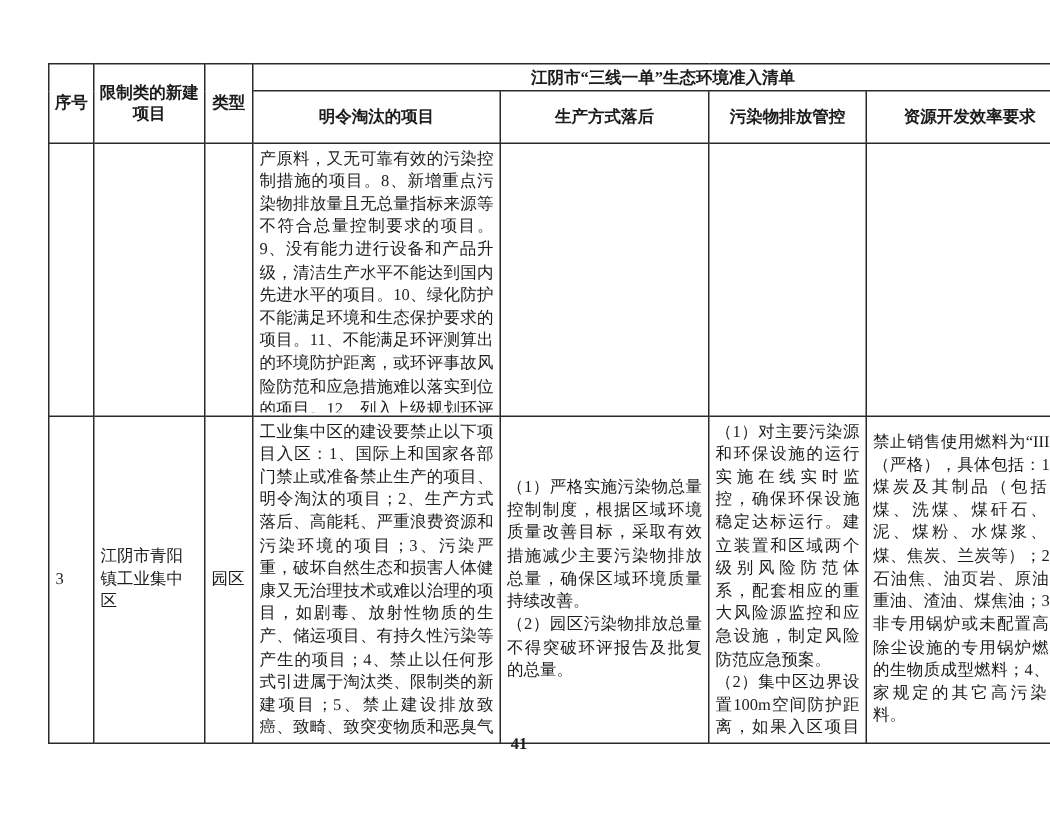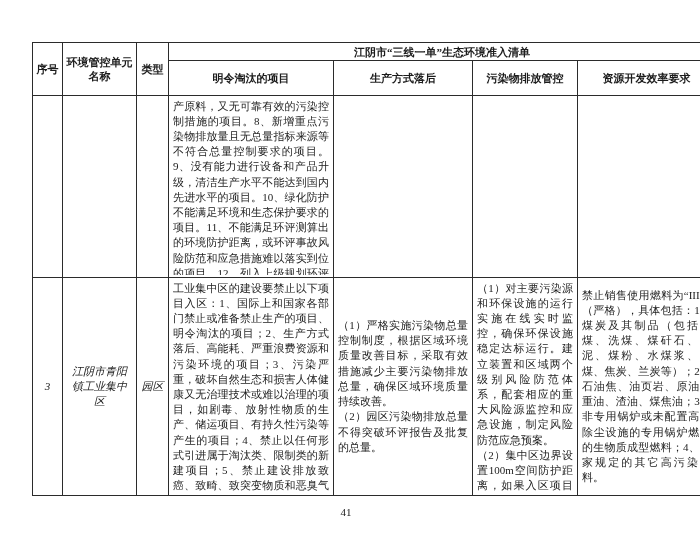--- a/index.html
+++ b/index.html
@@ -42,33 +42,33 @@
   .r-two    { height: 218px; }
   .cell-text {
     text-align: justify;
     line-height: 15.2px;
     vertical-align: middle;
   }
   .pre { white-space: pre-line; }
   .clip-one { max-height: 176px; overflow: hidden; }
   .clip-two { max-height: 212px; overflow: hidden; }
   .center-cell {
-    text-align: center;
+    text-align: left;
     vertical-align: middle;
     line-height: 15.2px;
-    font-style: italic;
   }
   .page-number {
     position: absolute;
     left: 0;
-    top: 506px;
+    top: 490px;
     width: 692px;
     text-align: center;
     font-size: 11px;
     color: #1c1c1c;
+    font-weight: bold;
   }
 </style>
 </head>
 <body>
 
 <div class="page">
 
   <table class="matrix">
     <colgroup>
       <col style="width:30px">
@@ -76,21 +76,21 @@
       <col style="width:32px">
       <col style="width:165px">
       <col style="width:139px">
       <col style="width:105px">
       <col style="width:138px">
     </colgroup>
 
     <tbody>
         <tr class="r-title">
       <th rowspan="2">序号</th>
-      <th rowspan="2">环境管控单元名称</th>
+      <th rowspan="2">限制类的新建项目</th>
       <th rowspan="2">类型</th>
       <th colspan="4">江阴市“三线一单”生态环境准入清单</th>
     </tr>
 
     <tr class="r-sub">
       <th>明令淘汰的项目</th>
       <th>生产方式落后</th>
       <th>污染物排放管控</th>
       <th>资源开发效率要求</th>
     </tr>

